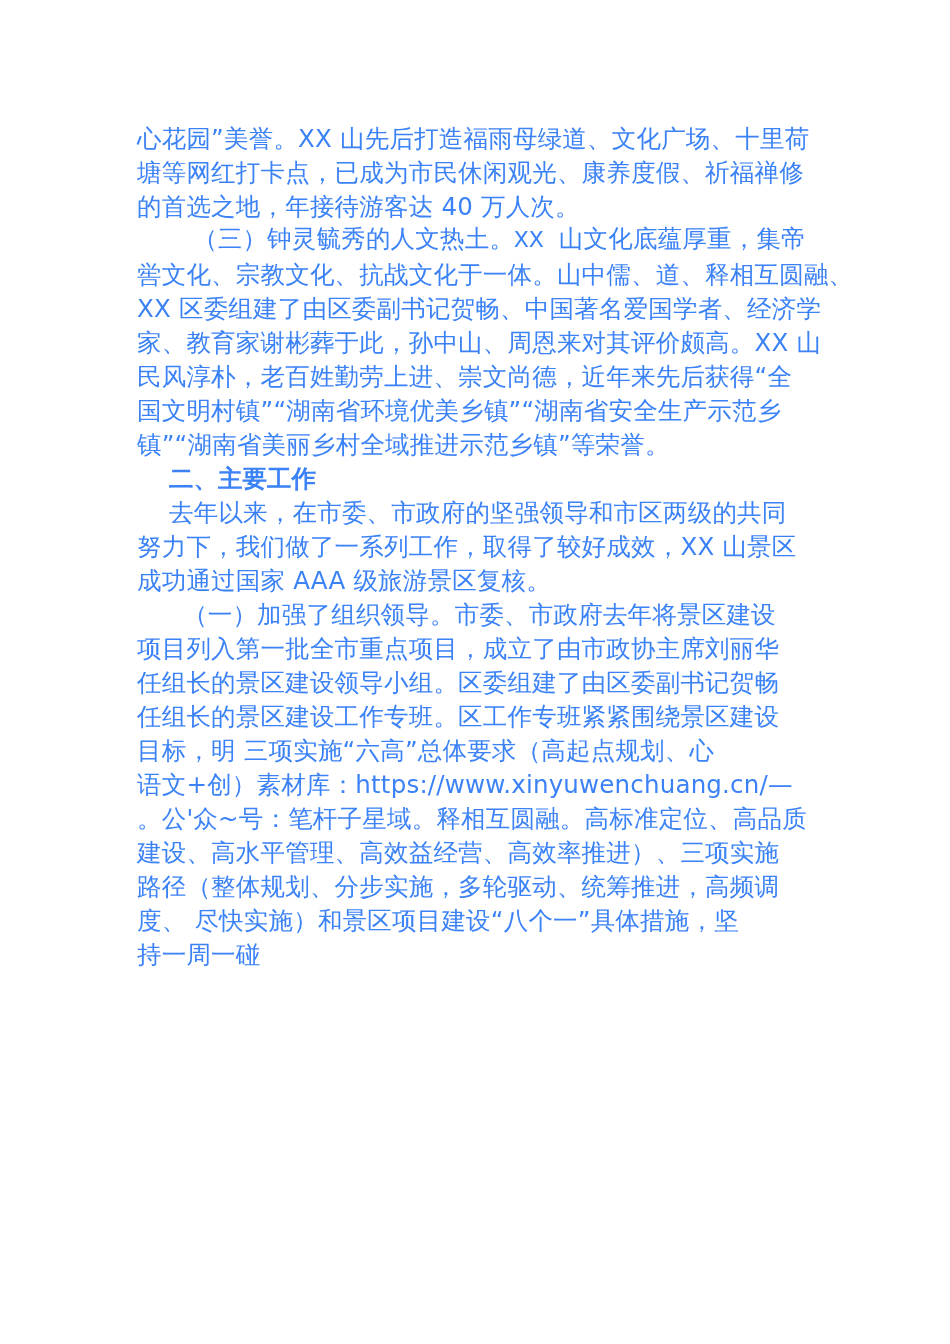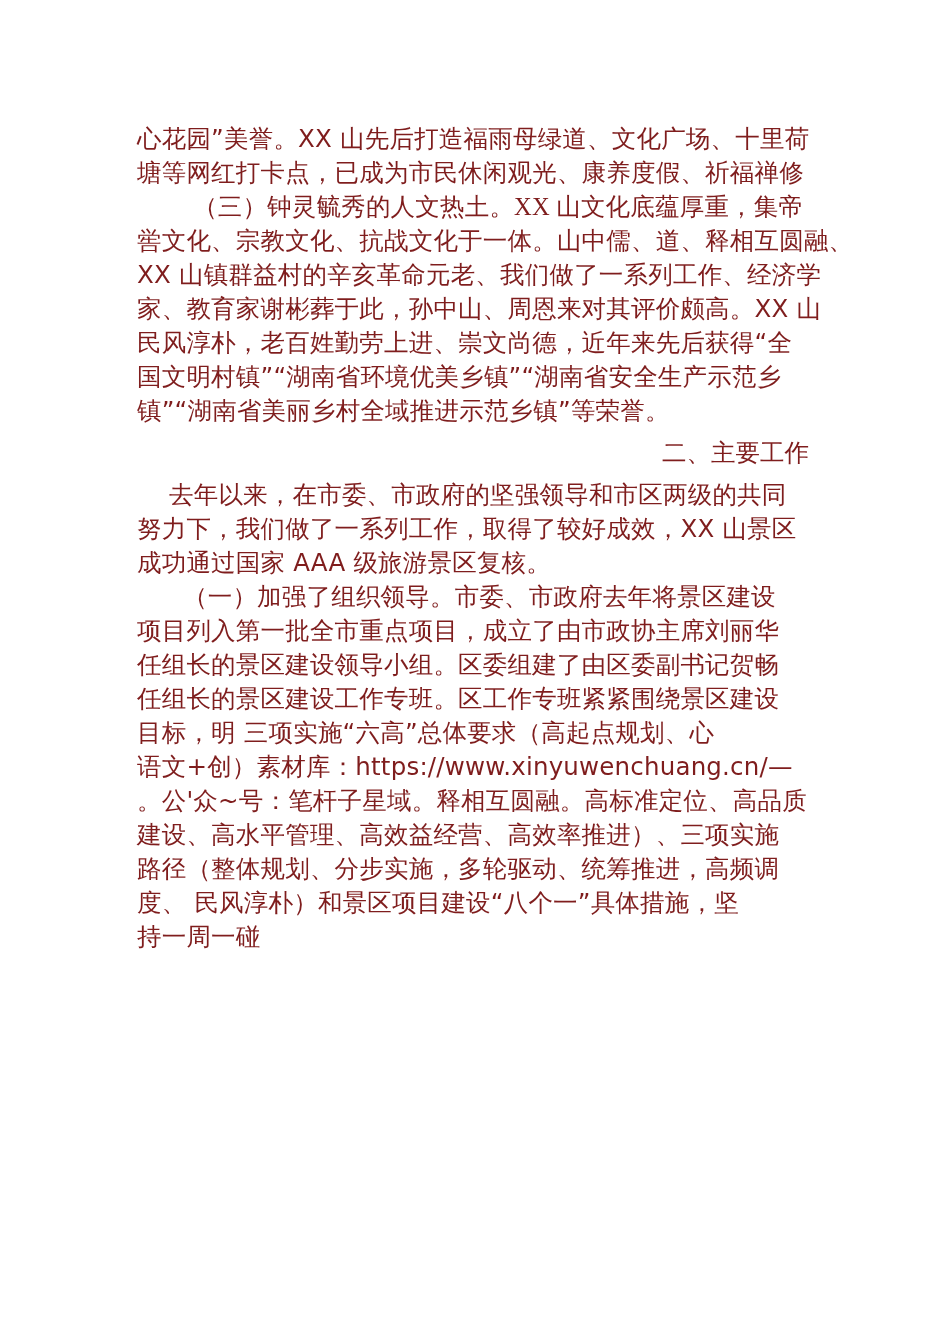--- a/index.html
+++ b/index.html
@@ -5,51 +5,51 @@
   html, body { margin: 0; padding: 0; background: #ffffff; }
   body { width: 950px; height: 1344px; position: relative; overflow: hidden; }
   .page {
     position: absolute;
     left: 137px;
     top: 122px;
     width: 680px;
     font-family: "DejaVu Sans", "Liberation Sans", sans-serif;
     font-size: 24.5px;
     line-height: 34px;
-    color: #7f1d1d;
+    color: #3b82f6;
   }
   .para {
     margin: 0;
     text-align: justify;
     text-align-last: left;
     letter-spacing: 0.2px;
   }
-  .serif { font-family: Liberation Serif, serif; }
+  .serif { font-family: Liberation Mono, monospace; }
   .heading {
-    font-weight: normal;
+    font-weight: bold;
     text-indent: 32px;
-    margin: 8px;
-    text-align: right;
+    margin: 0;
   }
   .line { display: block; white-space: nowrap; }
 </style>
 </head>
 <body>
 
 <div class="page">
 
   <p class="para">
     <span class="line">心花园”美誉。XX 山先后打造福雨母绿道、文化广场、十里荷</span>
     <span class="line">塘等网红打卡点，已成为市民休闲观光、康养度假、祈福禅修</span>
+    <span class="line">的首选之地，年接待游客达 40 万人次。</span>
   </p>
 
   <p class="para">
     <span class="line serif" style="padding-left:56px">（三）钟灵毓秀的人文热土。XX 山文化底蕴厚重，集帝</span>
     <span class="line">喾文化、宗教文化、抗战文化于一体。山中儒、道、释相互圆融、</span>
-    <span class="line">XX 山镇群益村的辛亥革命元老、我们做了一系列工作、经济学</span>
+    <span class="line">XX 区委组建了由区委副书记贺畅、中国著名爱国学者、经济学</span>
     <span class="line">家、教育家谢彬葬于此，孙中山、周恩来对其评价颇高。XX 山</span>
     <span class="line">民风淳朴，老百姓勤劳上进、崇文尚德，近年来先后获得“全</span>
     <span class="line">国文明村镇”“湖南省环境优美乡镇”“湖南省安全生产示范乡</span>
     <span class="line">镇”“湖南省美丽乡村全域推进示范乡镇”等荣誉。</span>
   </p>
 
   <p class="heading">二、主要工作</p>
 
   <p class="para">
     <span class="line" style="padding-left:32px">去年以来，在市委、市政府的坚强领导和市区两级的共同</span>
@@ -60,17 +60,17 @@
   <p class="para">
     <span class="line" style="padding-left:46px">（一）加强了组织领导。市委、市政府去年将景区建设</span>
     <span class="line">项目列入第一批全市重点项目，成立了由市政协主席刘丽华</span>
     <span class="line">任组长的景区建设领导小组。区委组建了由区委副书记贺畅</span>
     <span class="line">任组长的景区建设工作专班。区工作专班紧紧围绕景区建设</span>
     <span class="line">目标，明  三项实施“六高”总体要求（高起点规划、心</span>
     <span class="line">语文+创）素材库：https://www.xinyuwenchuang.cn/—</span>
     <span class="line">。公'众~号：笔杆子星域。释相互圆融。高标准定位、高品质</span>
     <span class="line">建设、高水平管理、高效益经营、高效率推进）、三项实施</span>
     <span class="line">路径（整体规划、分步实施，多轮驱动、统筹推进，高频调</span>
-    <span class="line">度、  民风淳朴）和景区项目建设“八个一”具体措施，坚</span>
+    <span class="line">度、  尽快实施）和景区项目建设“八个一”具体措施，坚</span>
     <span class="line">持一周一碰</span>
   </p>
 
 </div>
 
 </body></html>

